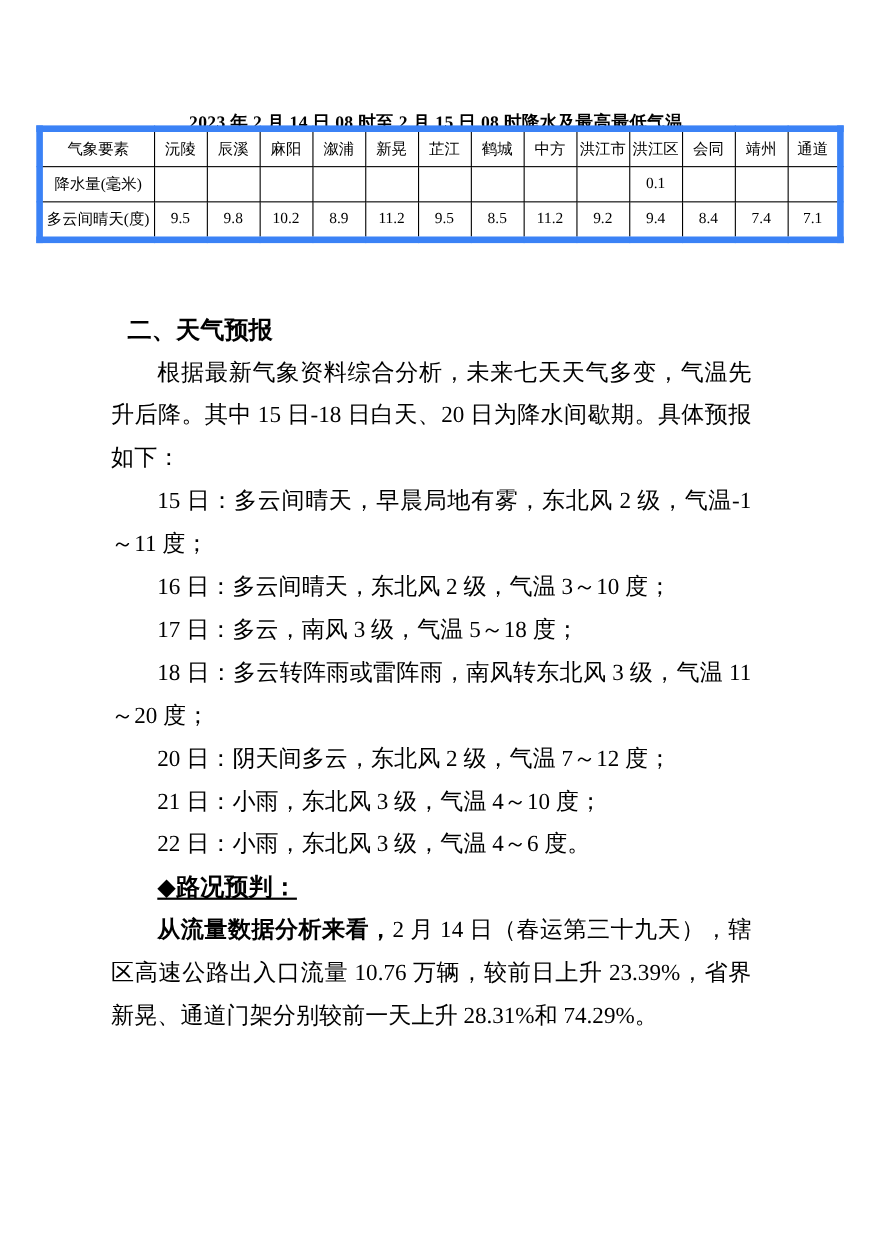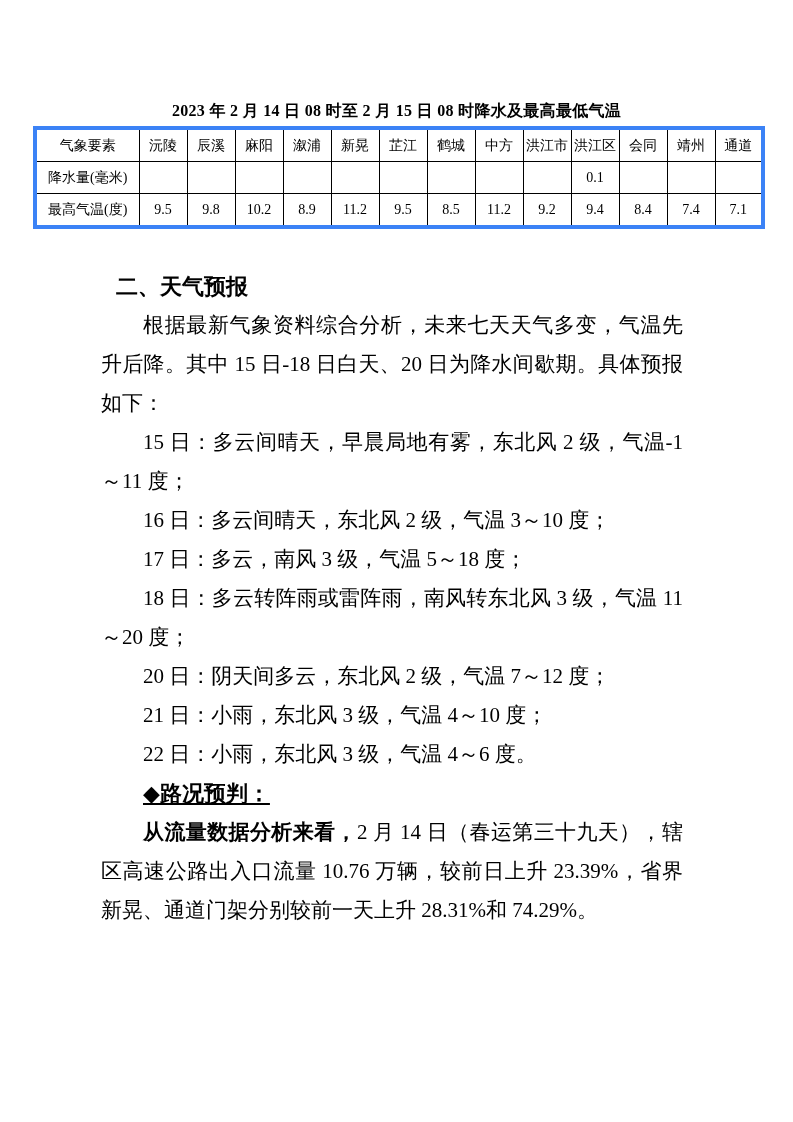--- a/index.html
+++ b/index.html
@@ -22,43 +22,43 @@
     left: 0;
     width: 793px;
     text-align: center;
     font-size: 16px;
     font-weight: 700;
     letter-spacing: 0.3px;
     white-space: nowrap;
   }
   table.weather {
     position: absolute;
-    top: 126px;
+    top: 114px;
     left: 33px;
     width: 728px;
     border-collapse: collapse;
     table-layout: fixed;
-    border: 4px solid #3b82f6;
+    border: 6px solid #3b82f6;
   }
   table.weather td {
     border: 1px solid #000;
     height: 31px;
     text-align: center;
     vertical-align: middle;
     font-size: 14px;
     padding: 0 1px;
     overflow: hidden;
     white-space: nowrap;
   }
   table.weather td.rowlabel {
     font-size: 14px;
   }
   .bodytext {
     position: absolute;
-    top: 267px;
+    top: 280px;
     left: 101px;
     width: 582px;
     font-size: 21px;
     line-height: 39px;
     text-align: justify;
     text-justify: inter-character;
   }
   .bodytext h2 {
     font-size: 22px;
     font-weight: 700;
@@ -129,21 +129,21 @@
           <td></td>
           <td></td>
           <td></td>
           <td></td>
           <td>0.1</td>
           <td></td>
           <td></td>
           <td></td>
         </tr>
         <tr>
-          <td class="rowlabel">最高气温(度)</td>
+          <td class="rowlabel">多云间晴天(度)</td>
           <td>9.5</td>
           <td>9.8</td>
           <td>10.2</td>
           <td>8.9</td>
           <td>11.2</td>
           <td>9.5</td>
           <td>8.5</td>
           <td>11.2</td>
           <td>9.2</td>
           <td>9.4</td>

